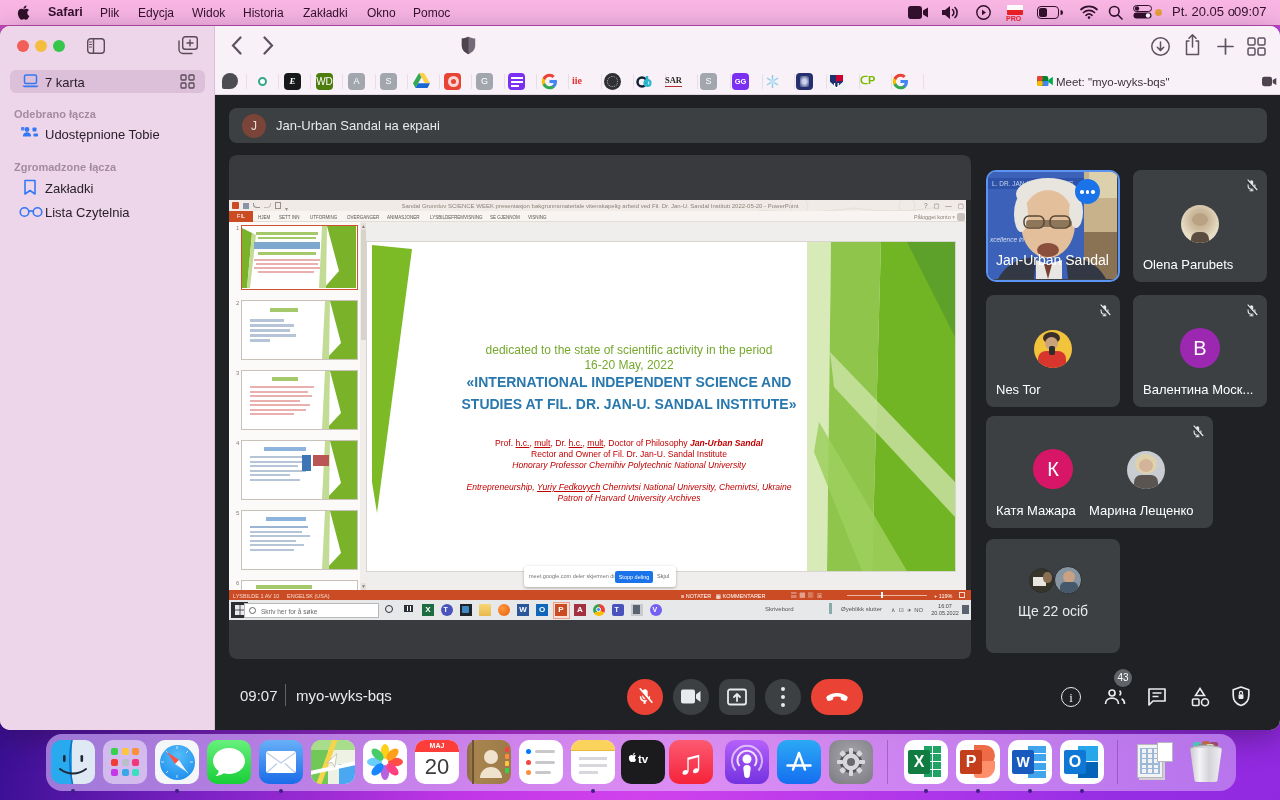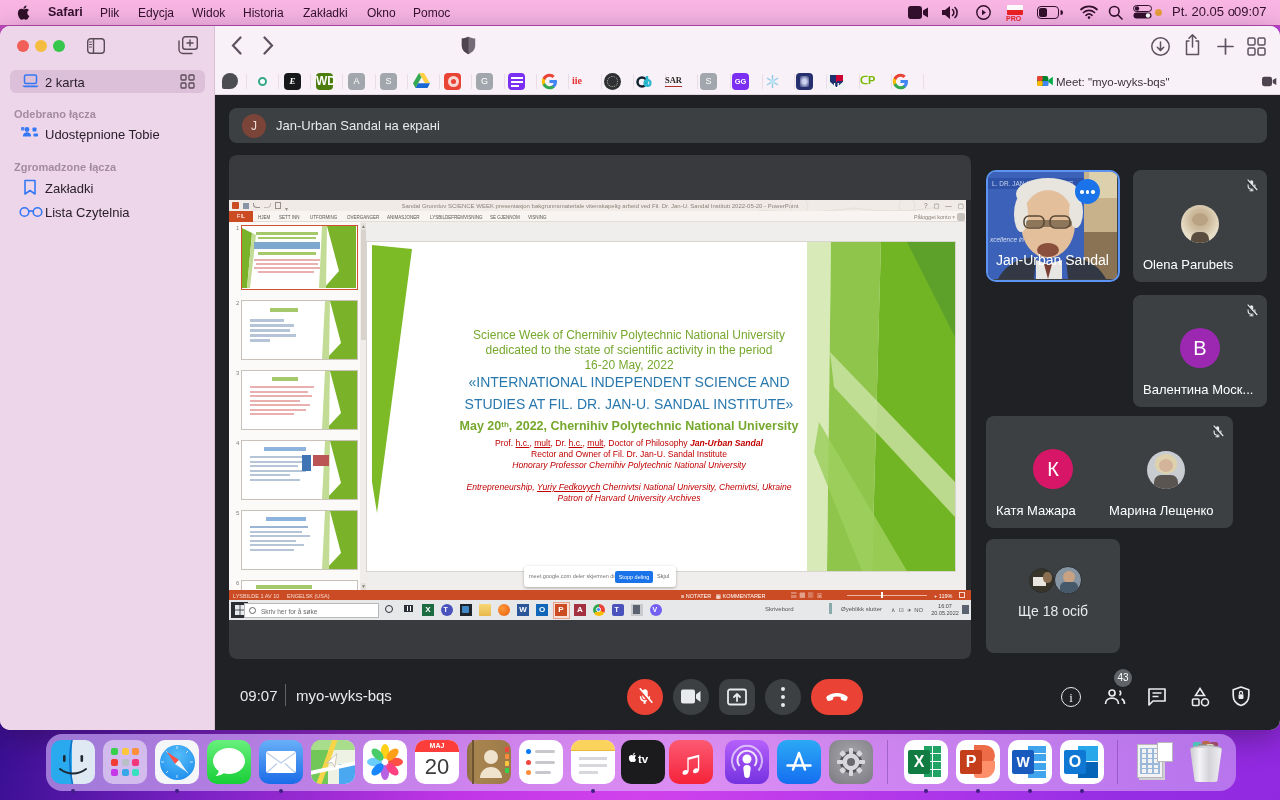--- a/index.html
+++ b/index.html
@@ -17,21 +17,21 @@
 .tl{position:absolute;top:14px;width:12px;height:12px;border-radius:50%}
 .pill1{left:10px;top:44px;width:195px;height:23px;background:#dcbfd8;border-radius:6px}
 .sideh{position:absolute;font-size:11px;font-weight:bold;color:#a38ba0}
 .sidei{position:absolute;font-size:13px;color:#29202c}
 .fvi{top:4.5px;width:17px;height:17px;border-radius:4px;font-size:9px;text-align:center;line-height:17px}
 .ptab{top:14.5px;font-size:4.5px;color:#5a544e}
 .thn{font-size:6px;color:#8a817a}
 .thumb{background:#fff;border:1px solid #c8c2bb;overflow:hidden}
 .tbi{top:3.5px;width:12px;height:12px}
 .sgreen{left:0;width:524px;text-align:center;font-size:12px;color:#76a82e}
-.sblue{left:0;width:524px;text-align:center;font-size:14px;font-weight:normal;color:#2878ae}
+.sblue{left:0;width:524px;text-align:center;font-size:14px;font-weight:bold;color:#2878ae}
 .sred{left:0;width:524px;text-align:center;font-size:8.6px;color:#c00000}
 
 #apill{left:274px;top:7px;width:515px;height:27px;background:#fdf9fc;border:1px solid #e9dde7;border-radius:8px}
 
 #notif{left:14px;top:13px;width:1038px;height:35px;background:#3c4043;border-radius:8px;color:#e8eaed;font-size:13px}
 .tile{position:absolute;background:#3c4043;border-radius:8px;overflow:hidden}
 .pname{position:absolute;left:10px;bottom:10px;color:#fff;font-size:13px;white-space:nowrap}
 .av{position:absolute;border-radius:50%;overflow:hidden}
 .micoff{position:absolute;width:13px;height:13px}
 
@@ -117,21 +117,21 @@
       <svg class="abs" style="left:178px;top:10px" width="20" height="19" viewBox="0 0 20 19">
           <rect x="4.7" y="0.7" width="14.6" height="12.6" rx="2.5" fill="none" stroke="#584a56" stroke-width="1.4"></rect>
           <path d="M12 4v6M9 7h6" stroke="#584a56" stroke-width="1.4" stroke-linecap="round"></path>
           <path d="M1 5v8.5a4 4 0 004 4h9" fill="none" stroke="#584a56" stroke-width="1.4" stroke-linecap="round"></path>
         </svg>
       <div class="abs pill1"></div>
       <svg class="abs" style="left:22px;top:48px" width="17" height="14" viewBox="0 0 17 14">
           <rect x="2.5" y="1" width="12" height="8.5" rx="1.5" fill="none" stroke="#3478f6" stroke-width="1.5"></rect>
           <path d="M0.5 11.5h16c-.5 1.2-1.2 1.8-2.5 1.8h-11c-1.3 0-2-.6-2.5-1.8z" fill="#3478f6"></path>
         </svg>
-      <div class="abs" style="left:45px;top:48.5px;font-size:13px;color:#261d29">2 karta</div>
+      <div class="abs" style="left:45px;top:48.5px;font-size:13px;color:#261d29">7 karta</div>
       <svg class="abs" style="left:180px;top:48px" width="15" height="15" viewBox="0 0 15 15">
           <g fill="none" stroke="#584a56" stroke-width="1.3">
             <rect x="1" y="1" width="5" height="5" rx="1"></rect>
             <rect x="9" y="1" width="5" height="5" rx="1"></rect>
             <rect x="1" y="9" width="5" height="5" rx="1"></rect>
             <rect x="9" y="9" width="5" height="5" rx="1"></rect>
           </g>
         </svg>
       <div class="sideh" style="left:14px;top:82px">Odebrano łącza</div>
       <svg class="abs" style="left:20px;top:100px" width="19" height="15" viewBox="0 0 19 15">
@@ -210,21 +210,21 @@
         <div class="abs" style="left:514.6px;top:6px;width:1px;height:15px;background:#e9dde7"></div>
         <div class="abs" style="left:546.8px;top:6px;width:1px;height:15px;background:#e9dde7"></div>
         <div class="abs" style="left:579.1px;top:6px;width:1px;height:15px;background:#e9dde7"></div>
         <div class="abs" style="left:611.4px;top:6px;width:1px;height:15px;background:#e9dde7"></div>
         <div class="abs" style="left:643.6px;top:6px;width:1px;height:15px;background:#e9dde7"></div>
         <div class="abs" style="left:675.9px;top:6px;width:1px;height:15px;background:#e9dde7"></div>
         <div class="abs" style="left:708.2px;top:6px;width:1px;height:15px;background:#e9dde7"></div>
       <div class="abs" style="left:7px;top:4.5px;width:16px;height:16px;background:#4c4d52;border-radius:50% 50% 50% 12%"></div>
       <div class="abs" style="left:43px;top:9px;width:9px;height:9px;border-radius:50%;background:#fff;border:2.5px solid #35a88a"></div>
       <div class="abs fvi" style="left:69px;background:#17181a;color:#fff;font-style:italic;font-weight:bold;font-family:'Liberation Serif',serif">E</div>
-      <div class="abs fvi" style="left:101px;background:#4d7c0f;color:#fff;font-size:12px;font-weight:bold">WD</div>
+      <div class="abs fvi" style="left:101px;background:#4d7c0f;color:#fff;font-size:10px;font-weight:normal">WD</div>
       <div class="abs fvi" style="left:133px;background:#a2a7ad;color:#fff">A</div>
       <div class="abs fvi" style="left:165px;background:#a2a7ad;color:#fff">S</div>
       <svg class="abs" style="left:198px;top:5px" width="17" height="15" viewBox="0 0 24 21">
           <path fill="#ffcf44" d="M8.5 0h7L24 14.5h-7z"></path>
           <path fill="#1967d2" d="M24 14.5 20.5 21h-17L7 14.5z"></path>
           <path fill="#34a853" d="M8.5 0 0 14.5 3.5 21 12 6z"></path>
         </svg>
       <div class="abs fvi" style="left:229px;background:#e94335">
           <div style="position:absolute;left:3.5px;top:3.5px;width:11px;height:11px;border-radius:50%;background:#f6d7d4"></div>
           <div style="position:absolute;left:6.5px;top:6.5px;width:5px;height:5px;border-radius:50%;background:#e94335"></div>
@@ -422,26 +422,24 @@
           <div class="abs" style="left:138px;top:42px;width:588px;height:329px;background:#fff;box-shadow:0 0 0 1px #d8d4cf">
             <svg class="abs" style="left:0;top:0" width="588" height="329" viewBox="0 0 588 329">
               <polygon points="5,3 45,7 10,271 5,240" fill="#7cbb26"></polygon>
               <polygon points="440,0 464,0 460,329 440,329" fill="#d7eab8"></polygon>
               <polygon points="464,0 514,0 505,329 460,329" fill="#8fc54a"></polygon>
               <polygon points="514,0 588,0 588,329 505,329" fill="#72b524"></polygon>
               <polygon points="540,0 588,0 588,95" fill="#5da02a"></polygon>
               <polygon points="463,110 588,240 588,275 467,145" fill="#cde4a8" opacity=".8"></polygon>
               <polygon points="452,180 540,329 495,329 447,210" fill="#9ecf5d" opacity=".85"></polygon>
             </svg>
-            <div class="abs sgreen" style="top:86px">Science Week of Chernihiv Polytechnic National University</div>
             <div class="abs sgreen" style="top:101px">dedicated to the state of scientific activity in the period</div>
             <div class="abs sgreen" style="top:116px">16-20 May, 2022</div>
             <div class="abs sblue" style="top:132px">«INTERNATIONAL INDEPENDENT SCIENCE AND</div>
             <div class="abs sblue" style="top:154px">STUDIES AT FIL. DR. JAN-U. SANDAL INSTITUTE»</div>
-            <div class="abs" style="left:0;top:177px;width:524px;text-align:center;font-size:12.5px;font-weight:bold;color:#76a82e">May 20<span style="font-size:8px;vertical-align:3px">th</span>, 2022, Chernihiv Polytechnic National University</div>
             <div class="abs sred" style="top:207px">Rector and Owner of Fil. Dr. Jan-U. Sandal Institute</div>
             <div class="abs sred" style="top:196px">Prof. <u>h.c.</u>, <u>mult</u>, Dr. <u>h.c.</u>, <u>mult</u>, Doctor of Philosophy <i><b>Jan-Urban Sandal</b></i></div>
             <div class="abs sred" style="top:218px;font-style:italic">Honorary Professor Chernihiv Polytechnic National University</div>
             <div class="abs sred" style="top:240px;font-style:italic">Entrepreneurship, <u>Yuriy Fedkovych</u> Chernivtsi National University, Chernivtsi, Ukraine</div>
             <div class="abs sred" style="top:251px;font-style:italic">Patron of Harvard University Archives</div>
           </div>
           <div class="abs" style="left:737px;top:0;width:5px;height:420px;background:#2a2b2d"></div>
 
           <div class="abs" style="left:295px;top:366px;width:152px;height:21px;background:#fff;border-radius:3px;box-shadow:0 1px 3px rgba(0,0,0,.3)">
             <div class="abs" style="left:5px;top:7px;font-size:5.5px;color:#777">meet.google.com deler skjermen din</div>
@@ -552,20 +550,36 @@
             <path d="M6.5 10.4v1.4M4.6 11.8h3.8" stroke="#e8eaed" stroke-width="1.1"></path>
             <path d="M1.8 1l9.6 10.4" stroke="#2f3134" stroke-width="2.2"></path>
             <path d="M2.6 0.6l9.6 10.4" stroke="#e8eaed" stroke-width="1.2"></path>
           </svg>
         <div class="av" style="left:48px;top:35px;width:38px;height:38px;background:radial-gradient(circle at 50% 38%,#cbb89a 0 30%,#e7ddc6 64%,#efe8d6)">
             <div style="position:absolute;left:11px;top:8px;width:16px;height:13px;border-radius:50%;background:#b9a183"></div>
             <div style="position:absolute;left:10px;top:27px;width:18px;height:11px;background:#5a4c3e;border-radius:7px 7px 0 0"></div>
           </div>
         <div class="pname">Olena Parubets</div>
       </div>
+      <div class="tile" style="left:771px;top:200px;width:134px;height:112px">
+        <svg class="micoff" style="right:9px;top:9px" viewBox="0 0 13 13">
+            <rect x="5" y="1.2" width="3.2" height="6" rx="1.6" fill="#e8eaed"></rect>
+            <path d="M3.1 5.6v1.2a3.4 3.4 0 006.8 0V5.6" stroke="#e8eaed" fill="none" stroke-width="1.1"></path>
+            <path d="M6.5 10.4v1.4M4.6 11.8h3.8" stroke="#e8eaed" stroke-width="1.1"></path>
+            <path d="M1.8 1l9.6 10.4" stroke="#2f3134" stroke-width="2.2"></path>
+            <path d="M2.6 0.6l9.6 10.4" stroke="#e8eaed" stroke-width="1.2"></path>
+          </svg>
+        <div class="av" style="left:48px;top:35px;width:38px;height:38px;background:radial-gradient(circle at 55% 45%,#f2c43c 0 60%,#edb93a)">
+            <div style="position:absolute;left:9px;top:2px;width:17px;height:12px;border-radius:50%;background:#3a2e28"></div>
+            <div style="position:absolute;left:11px;top:7px;width:13px;height:13px;border-radius:50%;background:#caa27c"></div>
+            <div style="position:absolute;left:4px;top:21px;width:28px;height:17px;background:#d8352f;border-radius:8px 8px 0 0"></div>
+            <div style="position:absolute;left:15px;top:16px;width:6px;height:9px;background:#2d2d2d;border-radius:2px"></div>
+          </div>
+        <div class="pname">Nes Tor</div>
+      </div>
       <div class="tile" style="left:918px;top:200px;width:134px;height:112px">
         <svg class="micoff" style="right:9px;top:9px" viewBox="0 0 13 13">
             <rect x="5" y="1.2" width="3.2" height="6" rx="1.6" fill="#e8eaed"></rect>
             <path d="M3.1 5.6v1.2a3.4 3.4 0 006.8 0V5.6" stroke="#e8eaed" fill="none" stroke-width="1.1"></path>
             <path d="M6.5 10.4v1.4M4.6 11.8h3.8" stroke="#e8eaed" stroke-width="1.1"></path>
             <path d="M1.8 1l9.6 10.4" stroke="#2f3134" stroke-width="2.2"></path>
             <path d="M2.6 0.6l9.6 10.4" stroke="#e8eaed" stroke-width="1.2"></path>
           </svg>
         <div class="av" style="left:47px;top:33px;width:40px;height:40px;background:#9c27b0;color:#fff;font-size:20px;text-align:center;line-height:40px">В</div>
         <div class="pname">Валентина Моск...</div>
@@ -574,21 +588,21 @@
         <svg class="micoff" style="right:9px;top:9px" viewBox="0 0 13 13">
             <rect x="5" y="1.2" width="3.2" height="6" rx="1.6" fill="#e8eaed"></rect>
             <path d="M3.1 5.6v1.2a3.4 3.4 0 006.8 0V5.6" stroke="#e8eaed" fill="none" stroke-width="1.1"></path>
             <path d="M6.5 10.4v1.4M4.6 11.8h3.8" stroke="#e8eaed" stroke-width="1.1"></path>
             <path d="M1.8 1l9.6 10.4" stroke="#2f3134" stroke-width="2.2"></path>
             <path d="M2.6 0.6l9.6 10.4" stroke="#e8eaed" stroke-width="1.2"></path>
           </svg>
         <div class="av" style="left:47px;top:33px;width:40px;height:40px;background:#d81667;color:#fff;font-size:20px;text-align:center;line-height:40px">К</div>
         <div class="pname">Катя Мажара</div>
       </div>
-      <div class="tile" style="left:884px;top:321px;width:134px;height:112px">
+      <div class="tile" style="left:864px;top:321px;width:134px;height:112px">
         <svg class="micoff" style="right:9px;top:9px" viewBox="0 0 13 13">
             <rect x="5" y="1.2" width="3.2" height="6" rx="1.6" fill="#e8eaed"></rect>
             <path d="M3.1 5.6v1.2a3.4 3.4 0 006.8 0V5.6" stroke="#e8eaed" fill="none" stroke-width="1.1"></path>
             <path d="M6.5 10.4v1.4M4.6 11.8h3.8" stroke="#e8eaed" stroke-width="1.1"></path>
             <path d="M1.8 1l9.6 10.4" stroke="#2f3134" stroke-width="2.2"></path>
             <path d="M2.6 0.6l9.6 10.4" stroke="#e8eaed" stroke-width="1.2"></path>
           </svg>
         <div class="av" style="left:48px;top:35px;width:38px;height:38px;background:radial-gradient(circle at 50% 40%,#c9cdd1 0 58%,#bfc4c9)">
             <div style="position:absolute;left:8px;top:3px;width:22px;height:20px;border-radius:50%;background:#ded2ac"></div>
             <div style="position:absolute;left:12px;top:8px;width:14px;height:13px;border-radius:50%;background:#d3b49a"></div>
@@ -598,21 +612,21 @@
       </div>
       <div class="tile" style="left:771px;top:444px;width:134px;height:114px">
         <div class="av" style="left:43px;top:29px;width:25px;height:25px;background:#37352a;border:1px solid #2c2e31">
             <div style="position:absolute;left:3px;top:8px;width:13px;height:9px;background:#e8e6df"></div>
             <div style="position:absolute;left:13px;top:3px;width:9px;height:11px;border-radius:45%;background:#8a6f52"></div>
           </div>
         <div class="av" style="left:68px;top:27px;width:28px;height:28px;background:#8795a3;border:1px solid #2c2e31">
             <div style="position:absolute;left:8px;top:4px;width:12px;height:12px;border-radius:50%;background:#c9a283"></div>
             <div style="position:absolute;left:5px;top:15px;width:18px;height:13px;background:#45596b;border-radius:5px 5px 0 0"></div>
           </div>
-        <div class="abs" style="left:0;top:64px;width:134px;text-align:center;color:#e8eaed;font-size:14px">Ще 18 осіб</div>
+        <div class="abs" style="left:0;top:64px;width:134px;text-align:center;color:#e8eaed;font-size:14px">Ще 22 осіб</div>
       </div>
 
       <div class="abs" style="left:25px;top:592px;color:#e8eaed;font-size:15px">09:07</div>
       <div class="abs" style="left:70px;top:589px;width:1px;height:22px;background:#5f6368"></div>
       <div class="abs" style="left:81px;top:592px;color:#e8eaed;font-size:15px">myo-wyks-bqs</div>
       <div class="cbtn" style="left:412px;background:#ea4335">
           <svg style="position:absolute;left:9px;top:8px" width="18" height="20" viewBox="0 0 18 20">
             <g fill="#fff">
               <path d="M9 2.2c-1.5 0-2.7 1.2-2.7 2.7v4.6c0 1.5 1.2 2.7 2.7 2.7s2.7-1.2 2.7-2.7V4.9c0-1.5-1.2-2.7-2.7-2.7z"></path>
               <path d="M3.8 9.3h1.4c0 2.4 1.7 4 3.8 4s3.8-1.6 3.8-4h1.4c0 2.9-2 5-4.5 5.3v2.2H7.5v-2.2c-2.5-.3-3.7-2.4-3.7-5.3z"></path>

